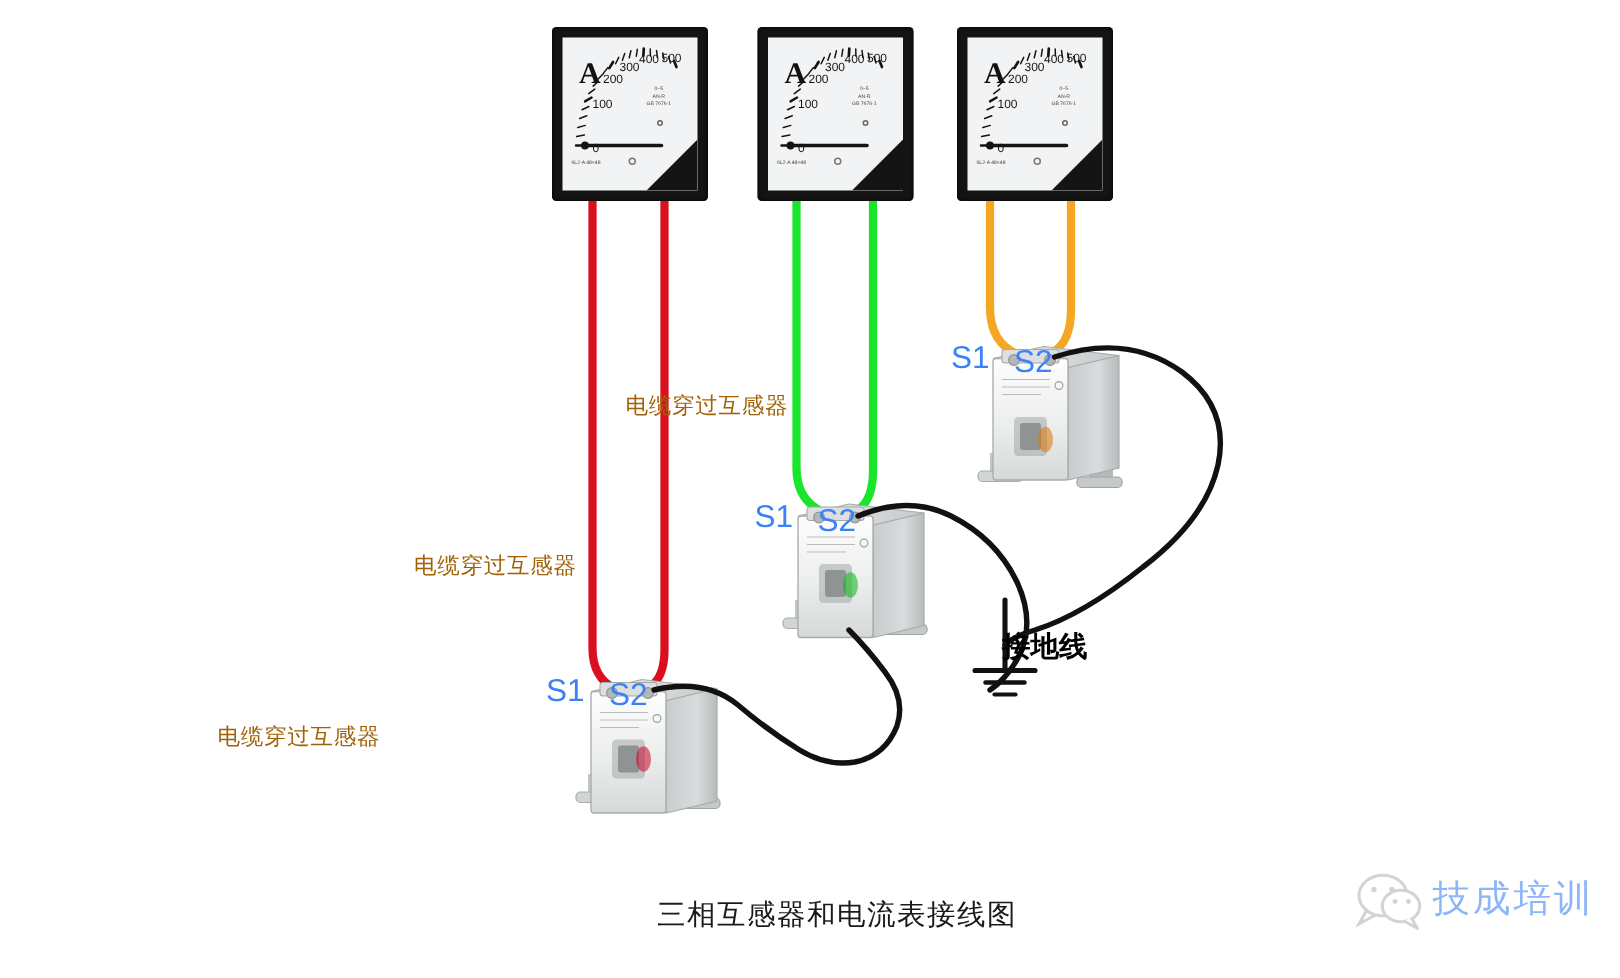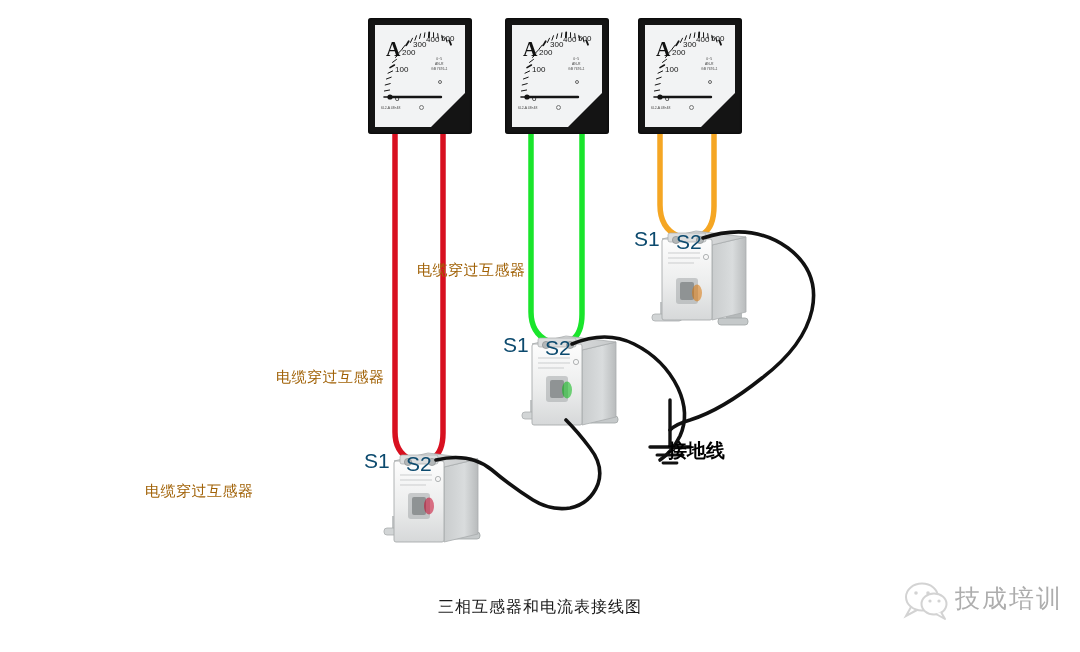--- a/index.html
+++ b/index.html
@@ -23,51 +23,50 @@
     font-size: 15px;
     color: #a16207;
     white-space: nowrap;
     letter-spacing: 0.5px;
   }
   .term-label {
     position: absolute;
     font-family: "Liberation Sans", "DejaVu Sans", sans-serif;
     font-size: 21px;
     font-weight: 400;
-    color: #0c4a6e;
+    color: #3b82f6;
     white-space: nowrap;
   }
   .ground-label {
     position: absolute;
     font-family: "DejaVu Sans", "Liberation Sans", sans-serif;
     font-size: 19px;
     font-weight: 700;
     color: #000;
     white-space: nowrap;
-    margin-top: 20px;
   }
   .fig-title {
     position: absolute;
     font-family: "DejaVu Serif", "Liberation Serif", serif;
-    font-size: 16px;
+    font-size: 19px;
     color: #1a1a1a;
     white-space: nowrap;
     letter-spacing: 1px;
   }
   .watermark {
     position: absolute;
     display: flex;
     align-items: center;
     gap: 8px;
     opacity: 0.58;
   }
   .watermark-text {
     font-family: Liberation Mono, monospace;
     font-size: 25px;
-    color: #737373;
+    color: #3b82f6;
     letter-spacing: 2px;
     white-space: nowrap;
   }
   .meter-unit { position: absolute; }
   .meter-body {
     position: absolute; left: 0; top: 0;
     width: 100%; height: 100%;
     background: #141414;
     border-radius: 3px;
     box-shadow: inset 0 0 3px #000;

